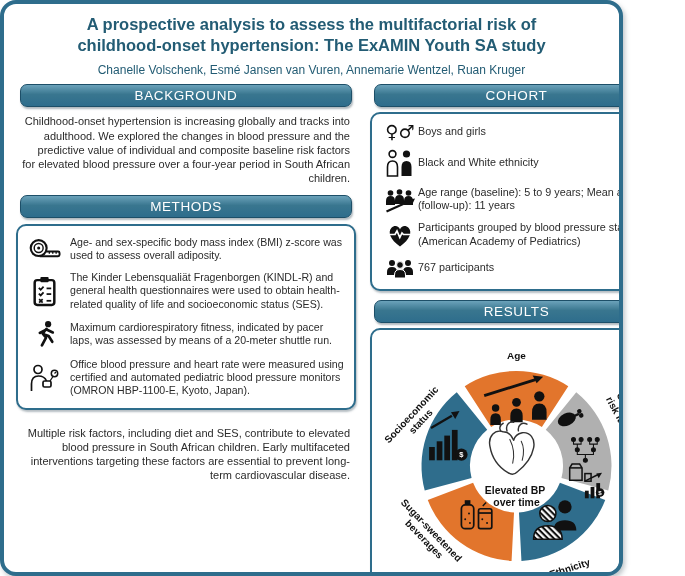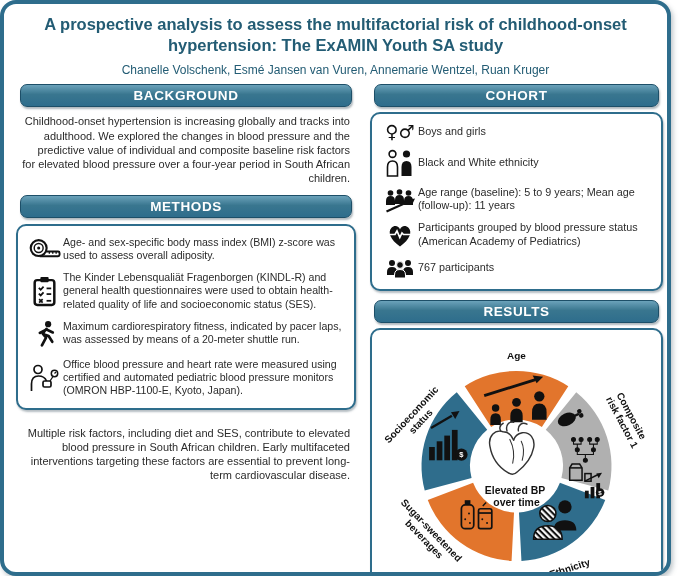--- a/index.html
+++ b/index.html
@@ -1,52 +1,52 @@
 <!DOCTYPE html>
 <html><head>
 <meta charset="utf-8">
 <style>
   html,body{margin:0;padding:0;background:#fff;}
   *{box-sizing:border-box;}
   body{font-family:"Liberation Sans", sans-serif; color:#222;}
   .poster{
-    position:relative; width:671px; height:576px; margin:0;
+    position:relative; width:623px; height:576px; margin:0;
     background:#fff; border:4px solid #2e6d8c; border-radius:16px;
     box-shadow:2px 3px 5px rgba(70,90,100,.35);
     padding:8px 12px 10px 12px; overflow:hidden;
   }
   .title{
     font-size:16.5px; font-weight:bold; text-align:center;
     color:#235c74; line-height:1.28; margin:2px 28px 0 28px;
   }
   .authors{
     font-size:12px; font-weight:normal; text-align:center;
     color:#235c74; margin-top:7px;
   }
   .columns{display:flex; gap:14px; margin-top:7px;}
   .col-left{width:340px; flex:none; display:flex; flex-direction:column;}
   .col-right{flex:1; display:flex; flex-direction:column;}
   .bar{
     background:linear-gradient(180deg,#6ba2ba 0%,#39768f 45%,#2e6d8c 100%);
     border:1px solid #1d4f68; border-radius:7px;
-    color:#fff; font-weight:bold; text-align:center; letter-spacing:.6px;
+    color:#fff; font-weight:normal; text-align:center; letter-spacing:.6px;
     font-size:13.5px; height:23px; line-height:21px;
     box-shadow:1px 2px 2px rgba(110,125,135,.55);
     margin:0 4px;
   }
   .center-text{
     font-size:11px; line-height:1.3; text-align:right; color:#2b2b2b;
     margin:7px 6px 9px 6px;
   }
   .panel{
     background:#fff; border:2.5px solid #2e6d8c; border-radius:10px;
     box-shadow:1px 2px 2px rgba(110,125,135,.5);
   }
   .methods-panel{margin:6px 0 9px 0; padding:10px 8px 10px 8px; display:flex; flex-direction:column; gap:9px;}
-  .m-item{display:flex; gap:1px;}
+  .m-item{display:flex; align-items:center; gap:8px;}
   .m-icon{flex:none; width:36px; display:flex; justify-content:center; align-items:center;}
   .m-text{font-size:10.6px; line-height:1.25; color:#2b2b2b;}
   .cohort-panel{margin:5px 0 9px 0; padding:9px 10px; display:grid; grid-template-columns:36px 1fr; row-gap:8px; align-items:center;}
   .c-icon{display:flex; justify-content:center; align-items:center;}
   .c-text{font-size:10.8px; line-height:1.25; color:#2b2b2b;}
   .gender-glyphs{font-family:"DejaVu Sans", sans-serif; font-size:18px; font-weight:bold; color:#111; line-height:1;}
   .results-panel{margin:5px 0 0 0; padding:3px 2px 2px 2px; display:flex; justify-content:center;}
   .seg-label{font-family:"Liberation Sans", sans-serif; font-size:10.5px; font-weight:bold; fill:#111;}
   .center-label{font-family:"Liberation Sans", sans-serif; font-size:11px; font-weight:bold; fill:#111;}
   .coin-txt{font-family:"Liberation Sans", sans-serif; font-weight:bold; fill:#fff;}

